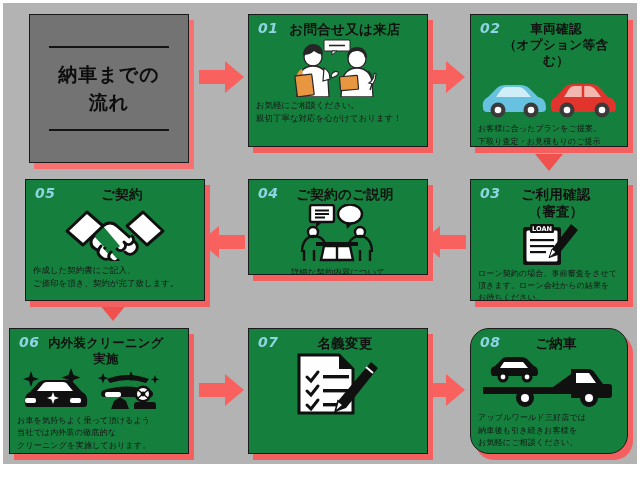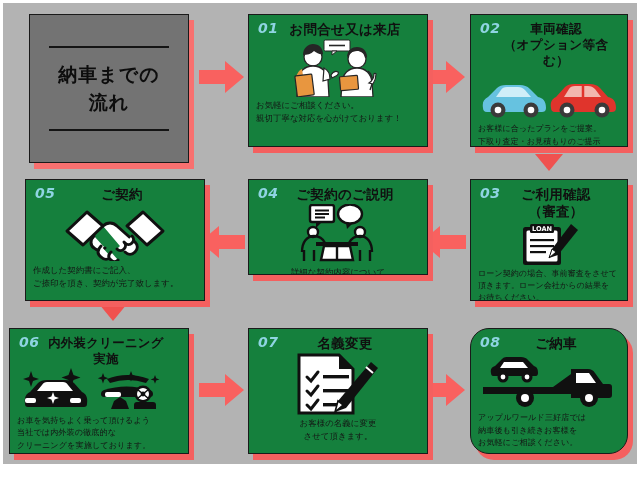--- a/index.html
+++ b/index.html
@@ -360,24 +360,20 @@
             <path d="M12 52 l4 4 7-9"></path>
           </g>
           <rect x="28" y="22" width="26" height="3.4" fill="#101010"></rect>
           <rect x="28" y="36" width="26" height="3.4" fill="#101010"></rect>
           <rect x="28" y="50" width="22" height="3.4" fill="#101010"></rect>
           <path d="M76 9 l7 6 -32 40 -11 4 3-11 Z" fill="#101010"></path>
           <path d="M40 59 l3-11 5 4 Z" fill="#fff" stroke="#101010" stroke-width="1.6"></path>
           <path d="M71 14 l7 6" stroke="#fff" stroke-width="2"></path>
         </svg>
       </div>
-      <div class="desc" style="text-align:center;">
-        <div>お客様の名義に変更</div>
-        <div>させて頂きます。</div>
-      </div>
     </div>
 
     <div class="card" style="left:467px;top:325px;width:158px;height:126px;border-radius:19px;">
       <div class="card-head">
         <span class="num">08</span>
         <span class="ctitle">ご納車</span>
       </div>
       <div class="art" style="height:56px;">
         <svg width="136" height="56" viewBox="0 0 136 56">
 

